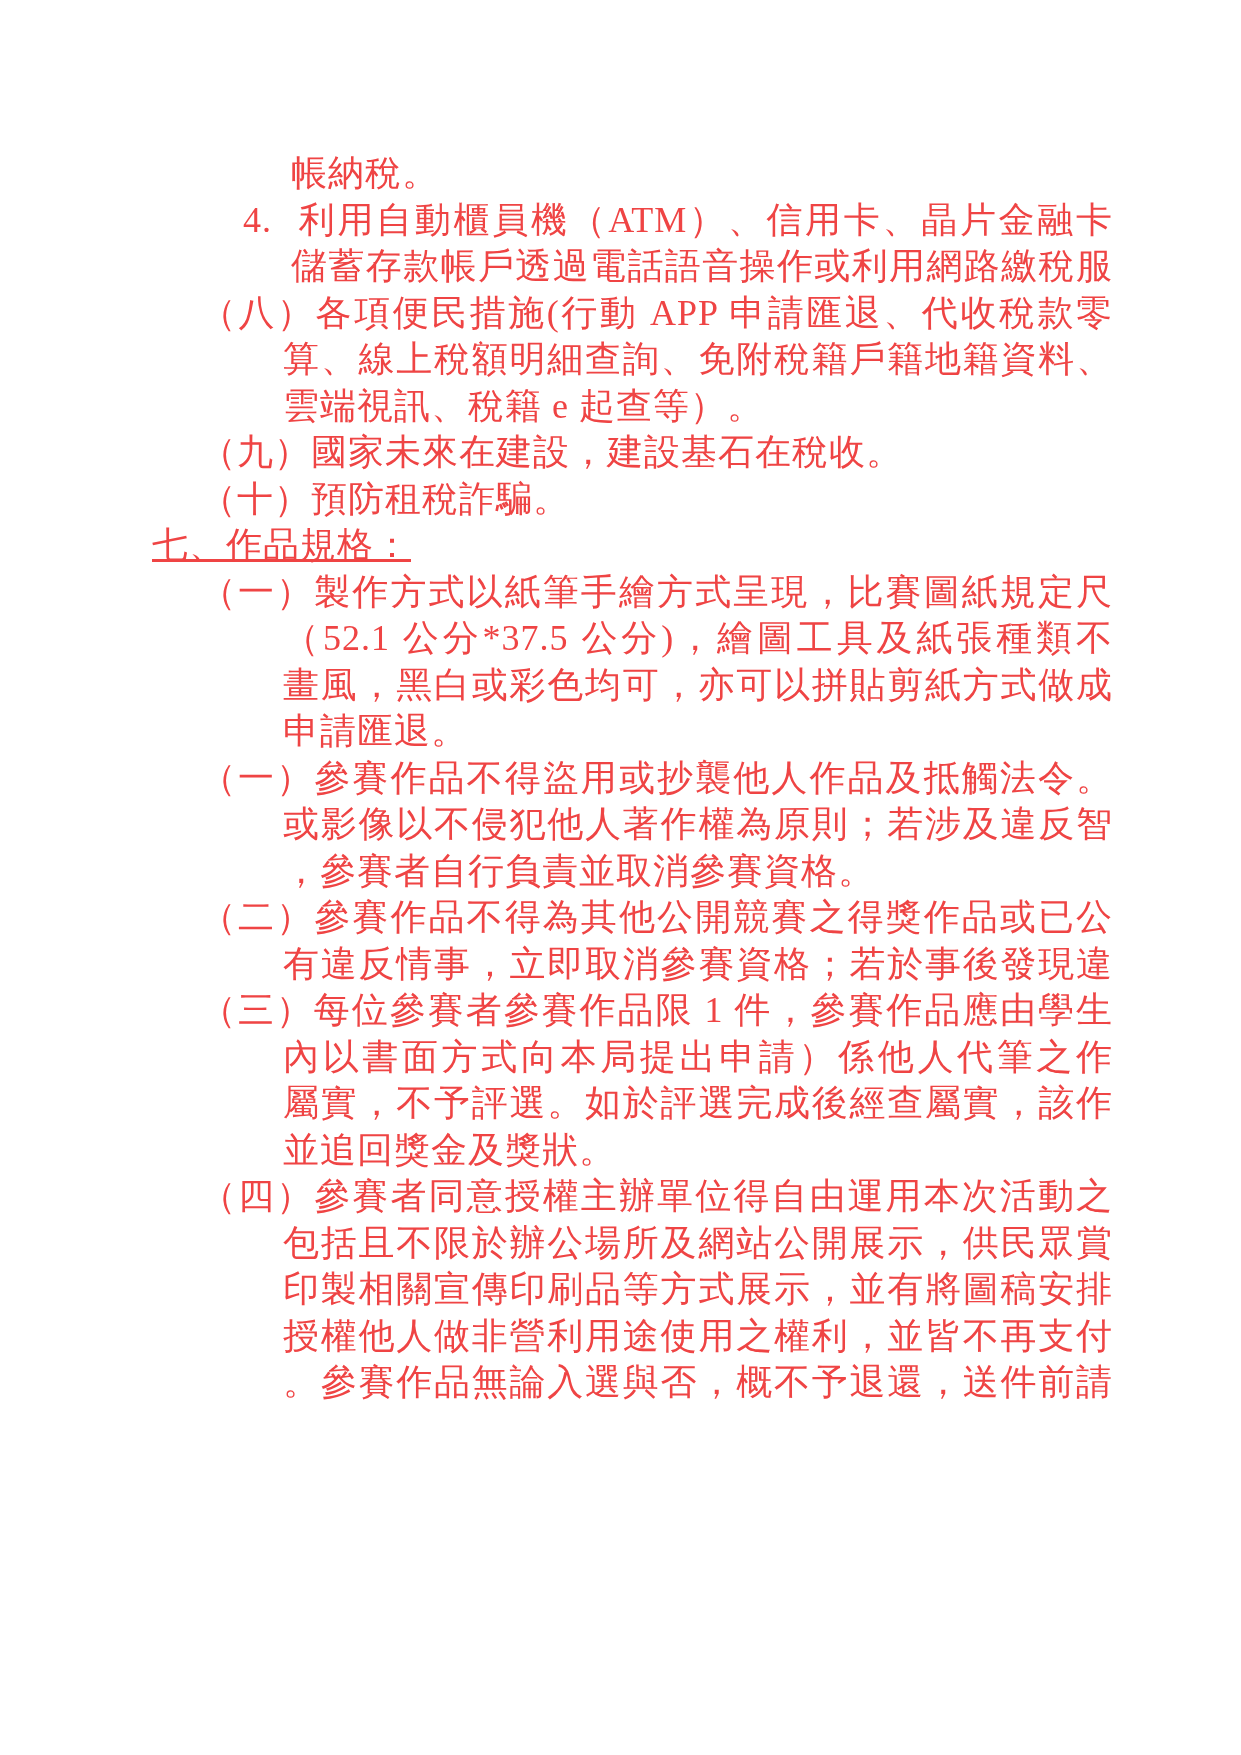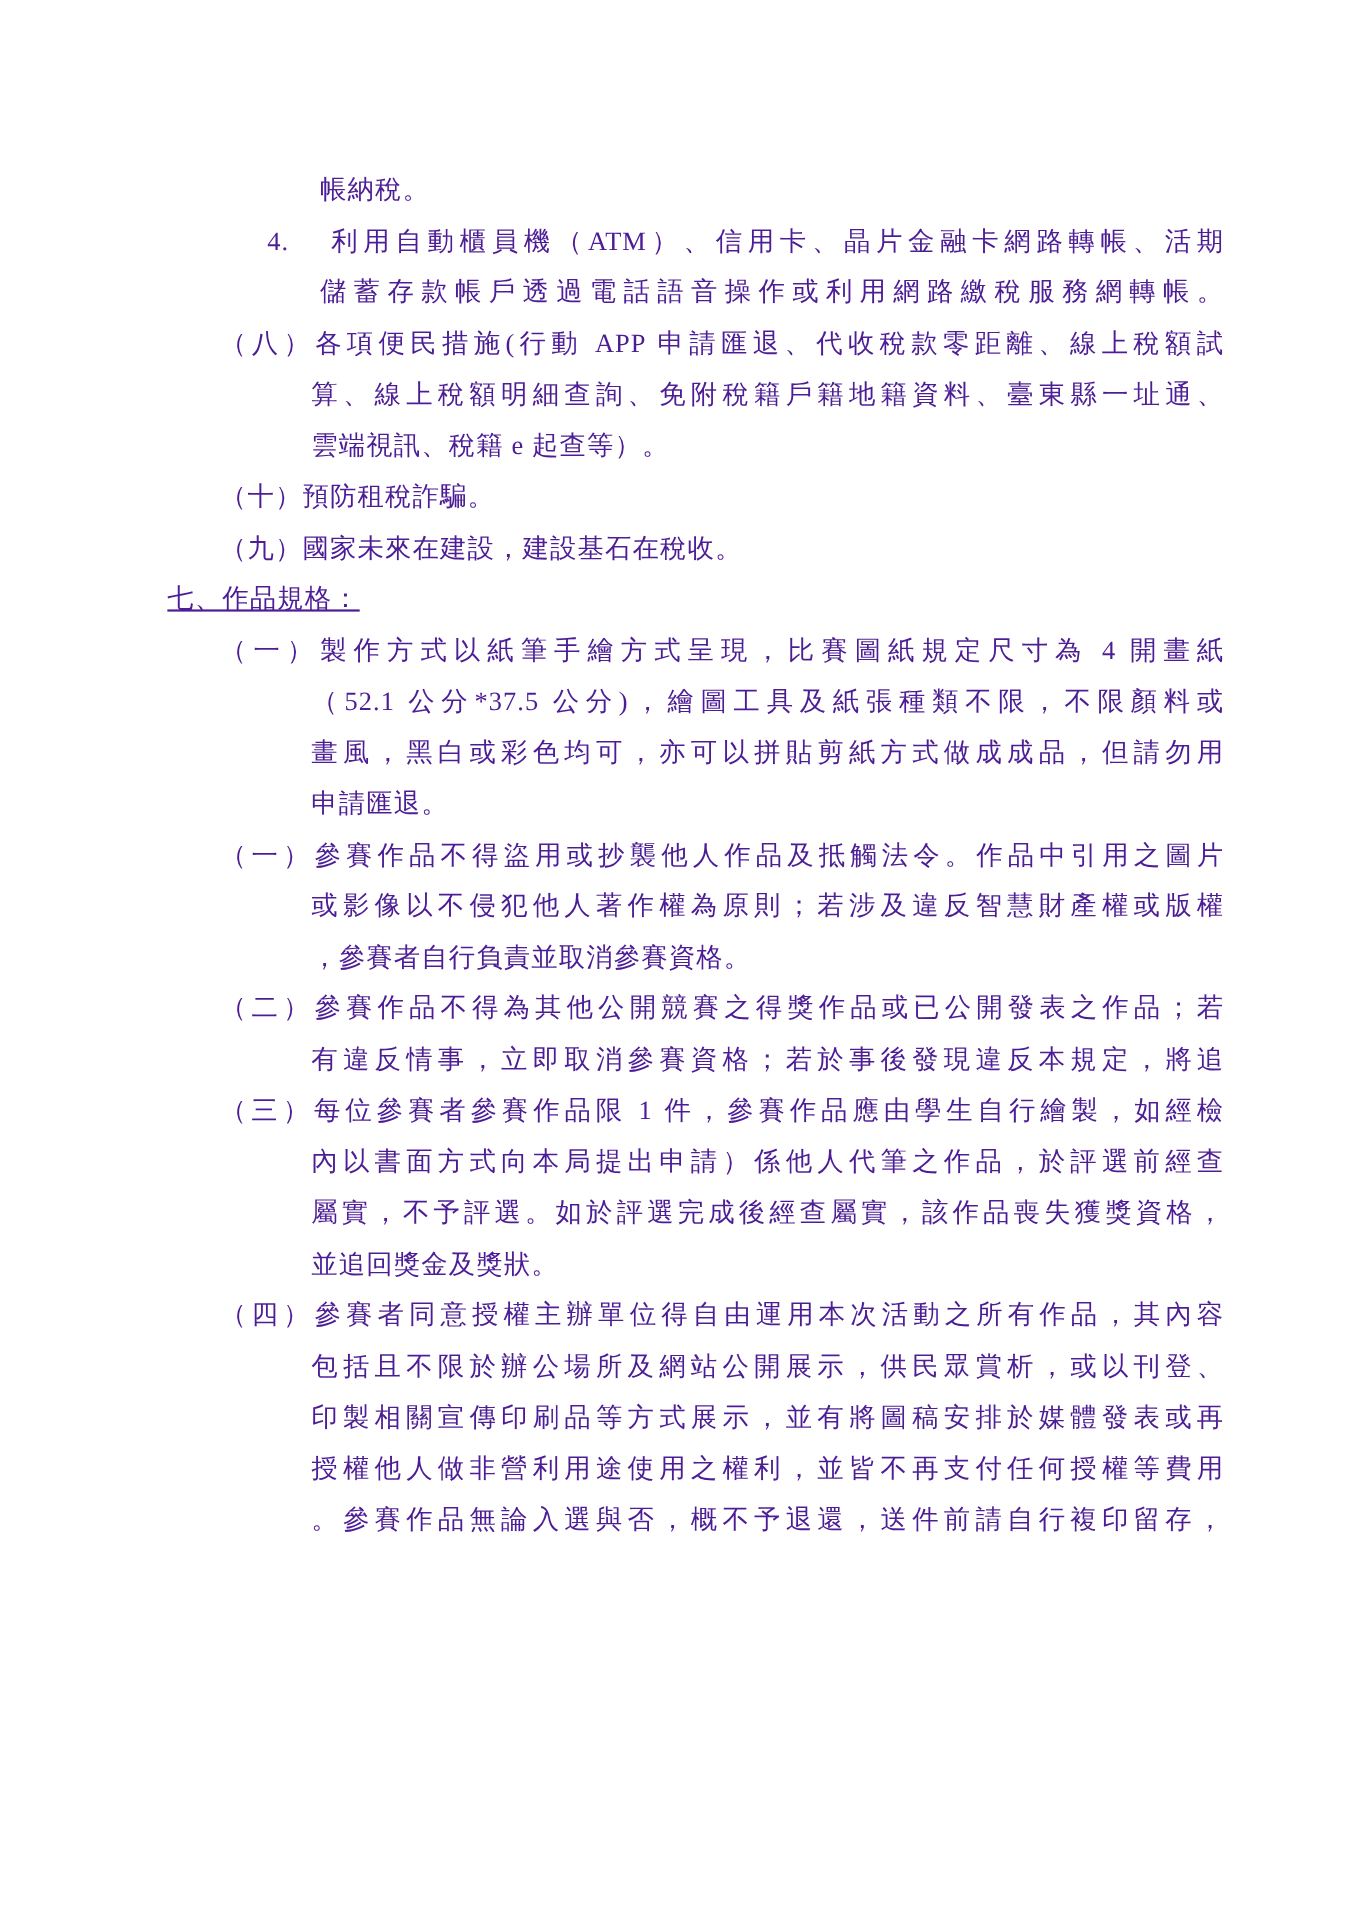--- a/index.html
+++ b/index.html
@@ -25,24 +25,24 @@
   }
   .text-block {
     position: absolute;
     left: 0;
     top: 150px;
     width: 1241px;
   }
   .line {
     height: 46.5px;
     line-height: 46.5px;
-    font-size: 24px;
+    font-size: 36px;
     letter-spacing: 1px;
     overflow: hidden;
-    color: #4c1d95;
+    color: #ef4444;
   }
   .l-head { margin-left: 152px; width: 961px; text-decoration: underline; }
   .l-item { margin-left: 200px; width: 913px; }
   .l-cont { margin-left: 283px; width: 830px; }
   .l-num  { margin-left: 243px; width: 870px; }
   .l-sub  { margin-left: 291px; width: 822px; }
   .just {
     text-align: justify;
     text-align-last: justify;
   }
@@ -61,22 +61,22 @@
 <body>
 
 <div class="doc-page">
   <div class="text-block" id="text-block">
       <div class="line l-sub noj">帳納稅。</div>
       <div class="line l-num just"><span class="num-marker">4.</span>利用自動櫃員機（ATM）、信用卡、晶片金融卡網路轉帳、活期</div>
       <div class="line l-sub just">儲蓄存款帳戶透過電話語音操作或利用網路繳稅服務網轉帳。</div>
       <div class="line l-item just">（八）各項便民措施(行動 APP 申請匯退、代收稅款零距離、線上稅額試</div>
       <div class="line l-cont just">算、線上稅額明細查詢、免附稅籍戶籍地籍資料、臺東縣一址通、</div>
       <div class="line l-cont noj">雲端視訊、稅籍 e 起查等）。</div>
+      <div class="line l-item noj">（九）國家未來在建設，建設基石在稅收。</div>
       <div class="line l-item noj">（十）預防租稅詐騙。</div>
-      <div class="line l-item noj">（九）國家未來在建設，建設基石在稅收。</div>
       <div class="line l-head noj">七、作品規格：</div>
       <div class="line l-item just">（一）製作方式以紙筆手繪方式呈現，比賽圖紙規定尺寸為 4 開畫紙</div>
       <div class="line l-cont just">（52.1 公分*37.5 公分)，繪圖工具及紙張種類不限，不限顏料或</div>
       <div class="line l-cont just">畫風，黑白或彩色均可，亦可以拼貼剪紙方式做成成品，但請勿用</div>
       <div class="line l-cont noj">申請匯退。</div>
       <div class="line l-item just">（一）參賽作品不得盜用或抄襲他人作品及抵觸法令。作品中引用之圖片</div>
       <div class="line l-cont just">或影像以不侵犯他人著作權為原則；若涉及違反智慧財產權或版權</div>
       <div class="line l-cont noj">，參賽者自行負責並取消參賽資格。</div>
       <div class="line l-item just">（二）參賽作品不得為其他公開競賽之得獎作品或已公開發表之作品；若</div>
       <div class="line l-cont just">有違反情事，立即取消參賽資格；若於事後發現違反本規定，將追</div>

